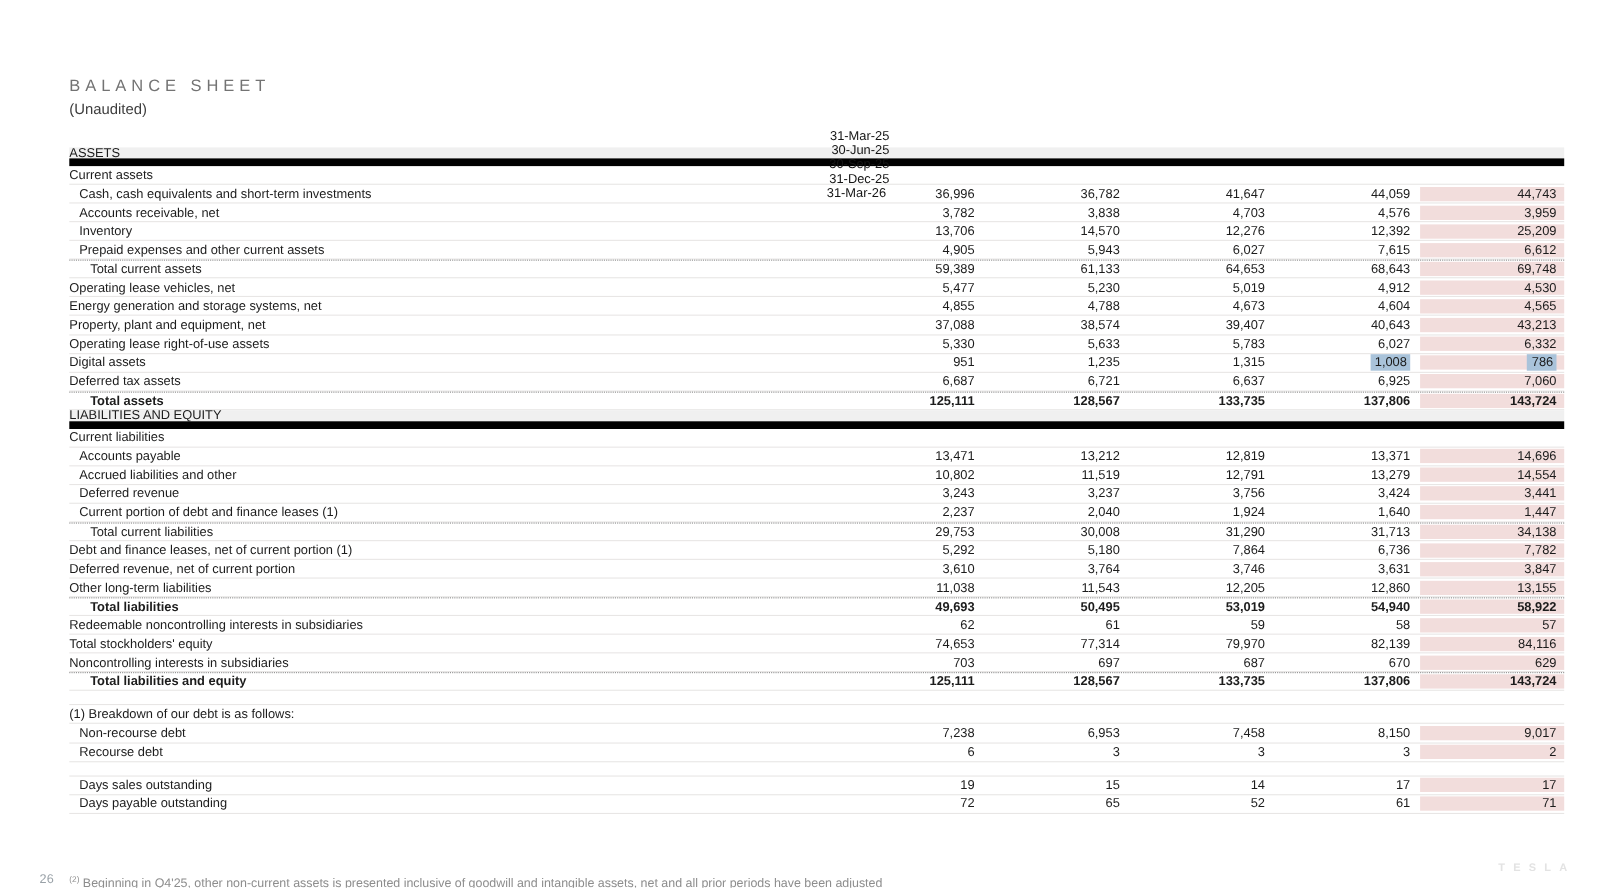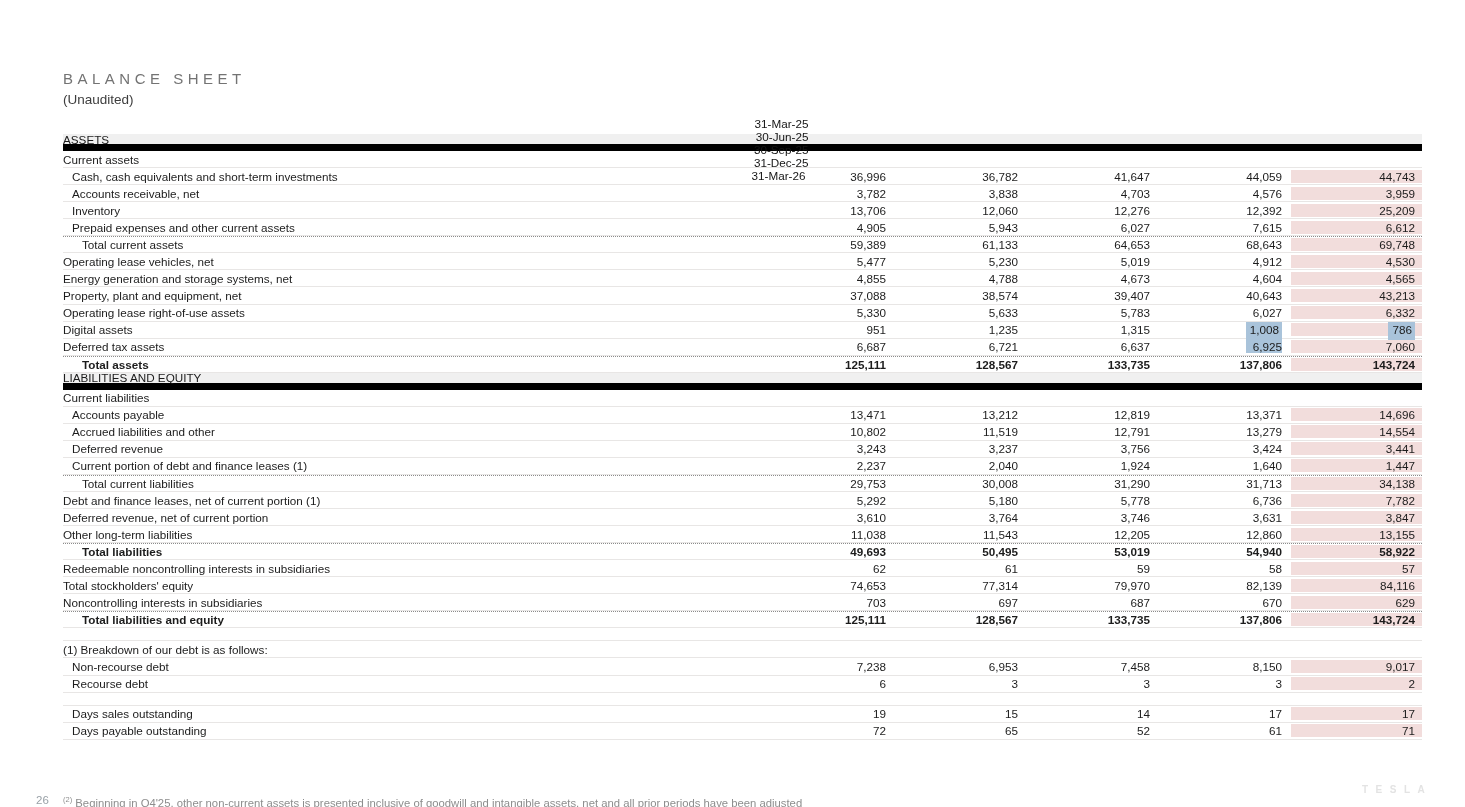--- a/index.html
+++ b/index.html
@@ -26,21 +26,21 @@
   .row.section { background:#f0f0f0; border-bottom:7px solid #000000; }
   .row.spacer  { height:13px; }
   .row.topdot  { border-top:1px dotted #8c8c8c; }
   .row.bold    { font-weight:bold; }
   .lab  { flex:1; overflow:hidden; }
   .in1 .lab { padding-left:9px; }
   .in2 .lab { padding-left:19px; }
   .num  { width:132px; text-align:right; }
   .num5 { width:131px; margin-left:9px; padding-right:7px; box-sizing:border-box; text-align:right; }
   .row.pink .num5 { background:#f2dddc; }
-  .hl { padding:1px 3px 17px 4px; }
+  .hl { padding:1px 3px 1px 4px; }
   .lab sup { font-size:8px; line-height:0; }
   .pagenum {
     position:absolute; left:36px; top:794px;
     font-size:11.5px; color:#99a1a7;
   }
   .footnote {
     position:absolute; left:63px; top:795px;
     font-size:11.3px; color:#8d8d8d; white-space:nowrap;
   }
   .footnote sup { font-size:7.5px; }
@@ -88,21 +88,21 @@
       <div class="lab">Accounts receivable, net</div>
       <div class="num">3,782</div>
       <div class="num">3,838</div>
       <div class="num">4,703</div>
       <div class="num">4,576</div>
       <div class="num5">3,959</div>
     </div>
     <div class="row pink in1">
       <div class="lab">Inventory</div>
       <div class="num">13,706</div>
-      <div class="num">12,060</div>
+      <div class="num">14,570</div>
       <div class="num">12,276</div>
       <div class="num">12,392</div>
       <div class="num5">25,209</div>
     </div>
     <div class="row pink in1">
       <div class="lab">Prepaid expenses and other current assets</div>
       <div class="num">4,905</div>
       <div class="num">5,943</div>
       <div class="num">6,027</div>
       <div class="num">7,615</div>
@@ -220,21 +220,21 @@
       <div class="num">29,753</div>
       <div class="num">30,008</div>
       <div class="num">31,290</div>
       <div class="num">31,713</div>
       <div class="num5">34,138</div>
     </div>
     <div class="row pink in0">
       <div class="lab">Debt and finance leases, net of current portion (1)</div>
       <div class="num">5,292</div>
       <div class="num">5,180</div>
-      <div class="num">5,778</div>
+      <div class="num">7,864</div>
       <div class="num">6,736</div>
       <div class="num5">7,782</div>
     </div>
     <div class="row pink in0">
       <div class="lab">Deferred revenue, net of current portion</div>
       <div class="num">3,610</div>
       <div class="num">3,764</div>
       <div class="num">3,746</div>
       <div class="num">3,631</div>
       <div class="num5">3,847</div>

